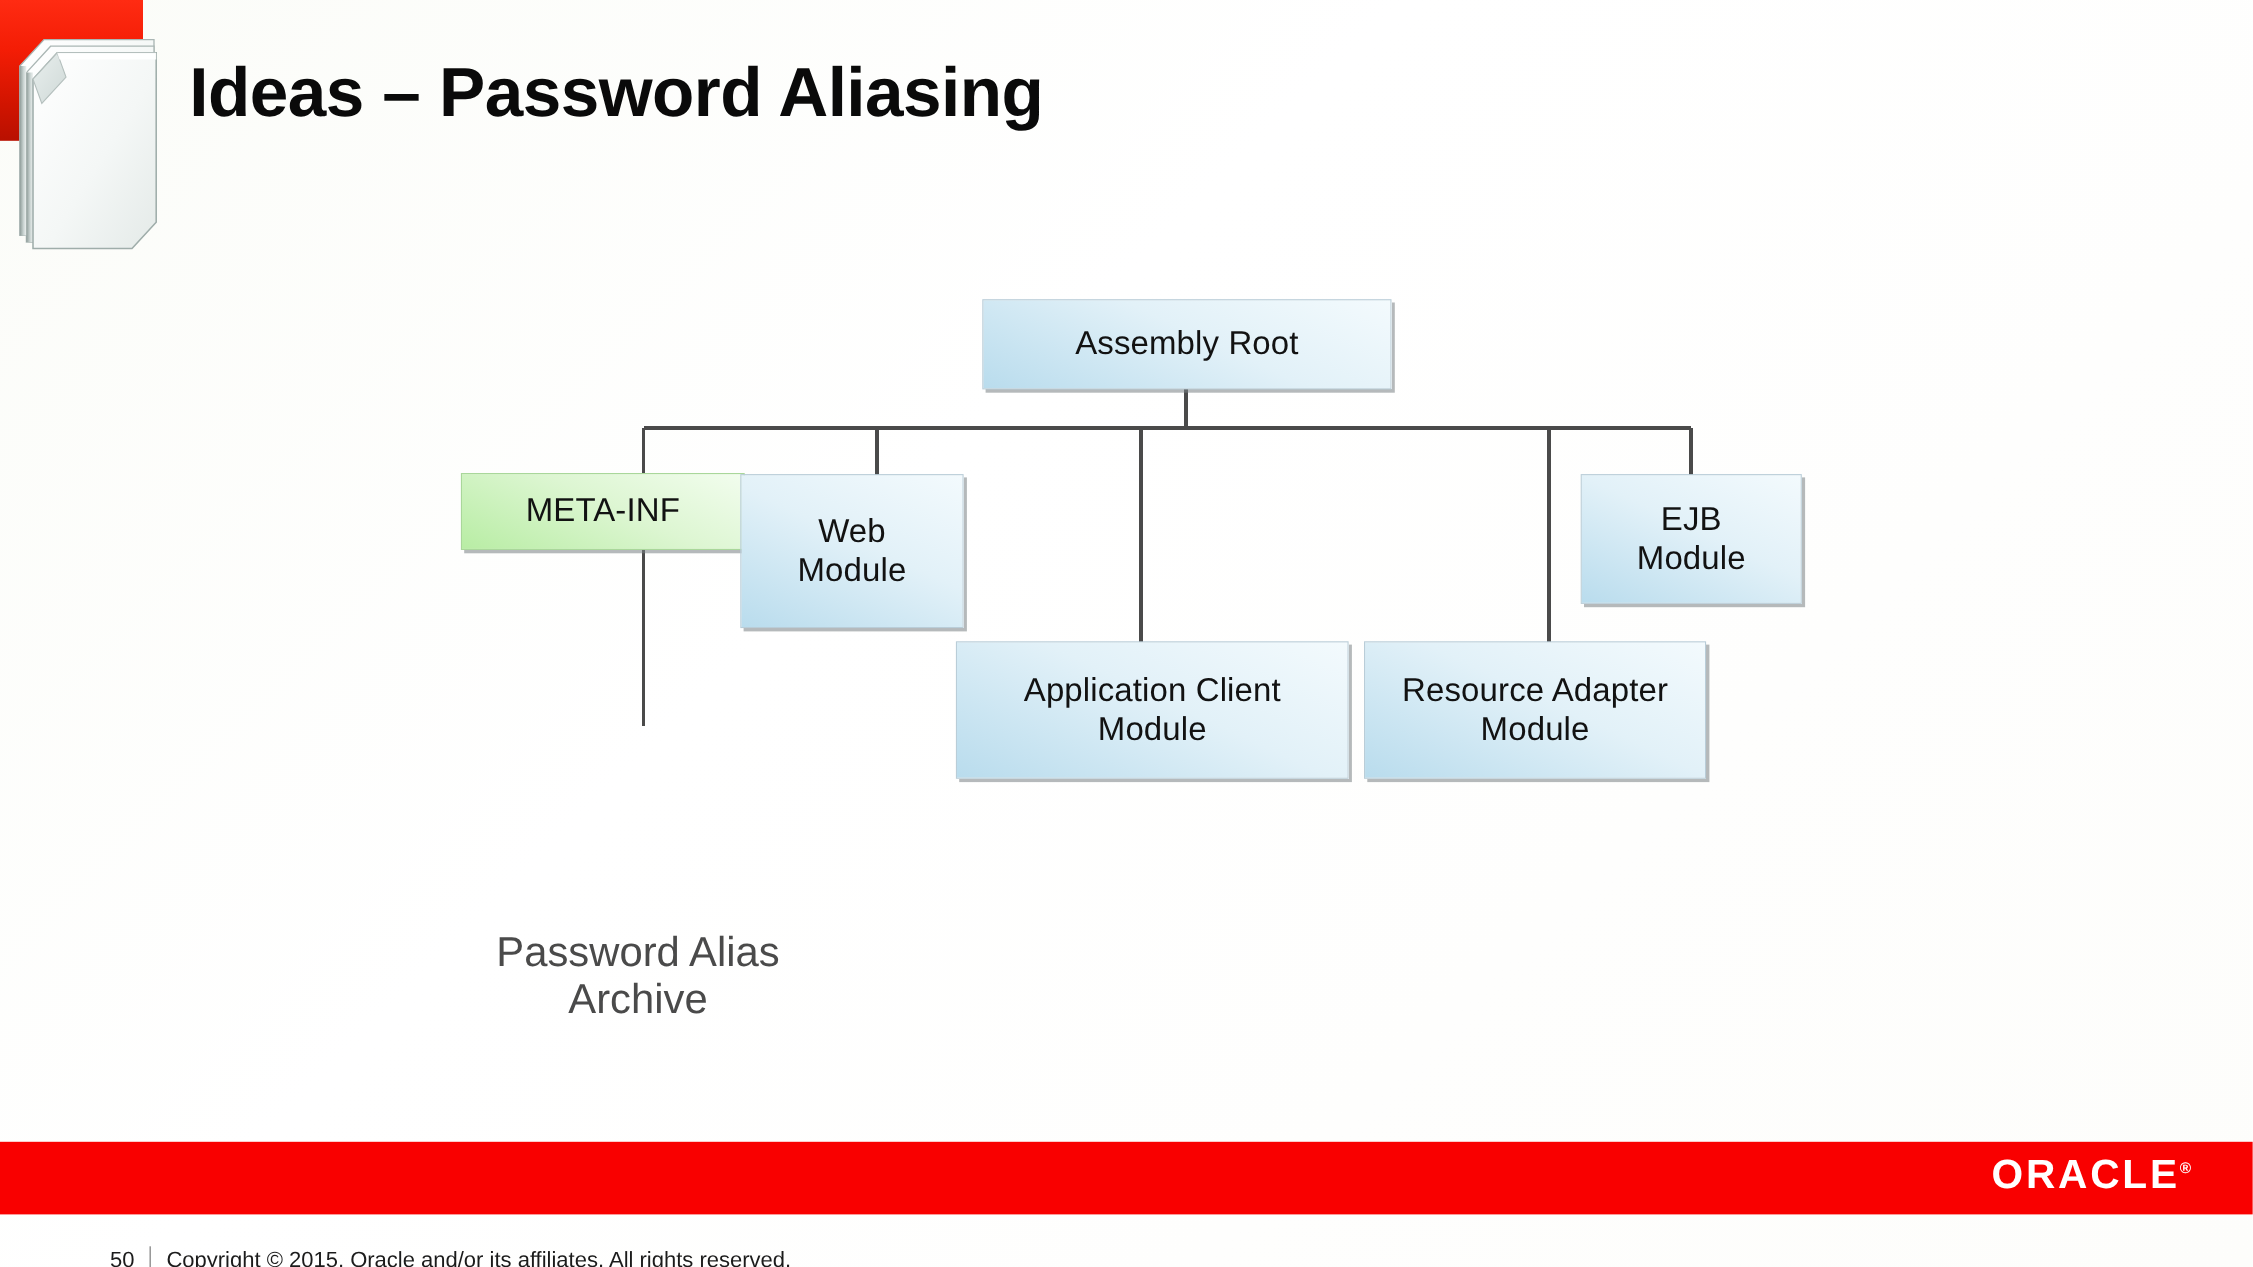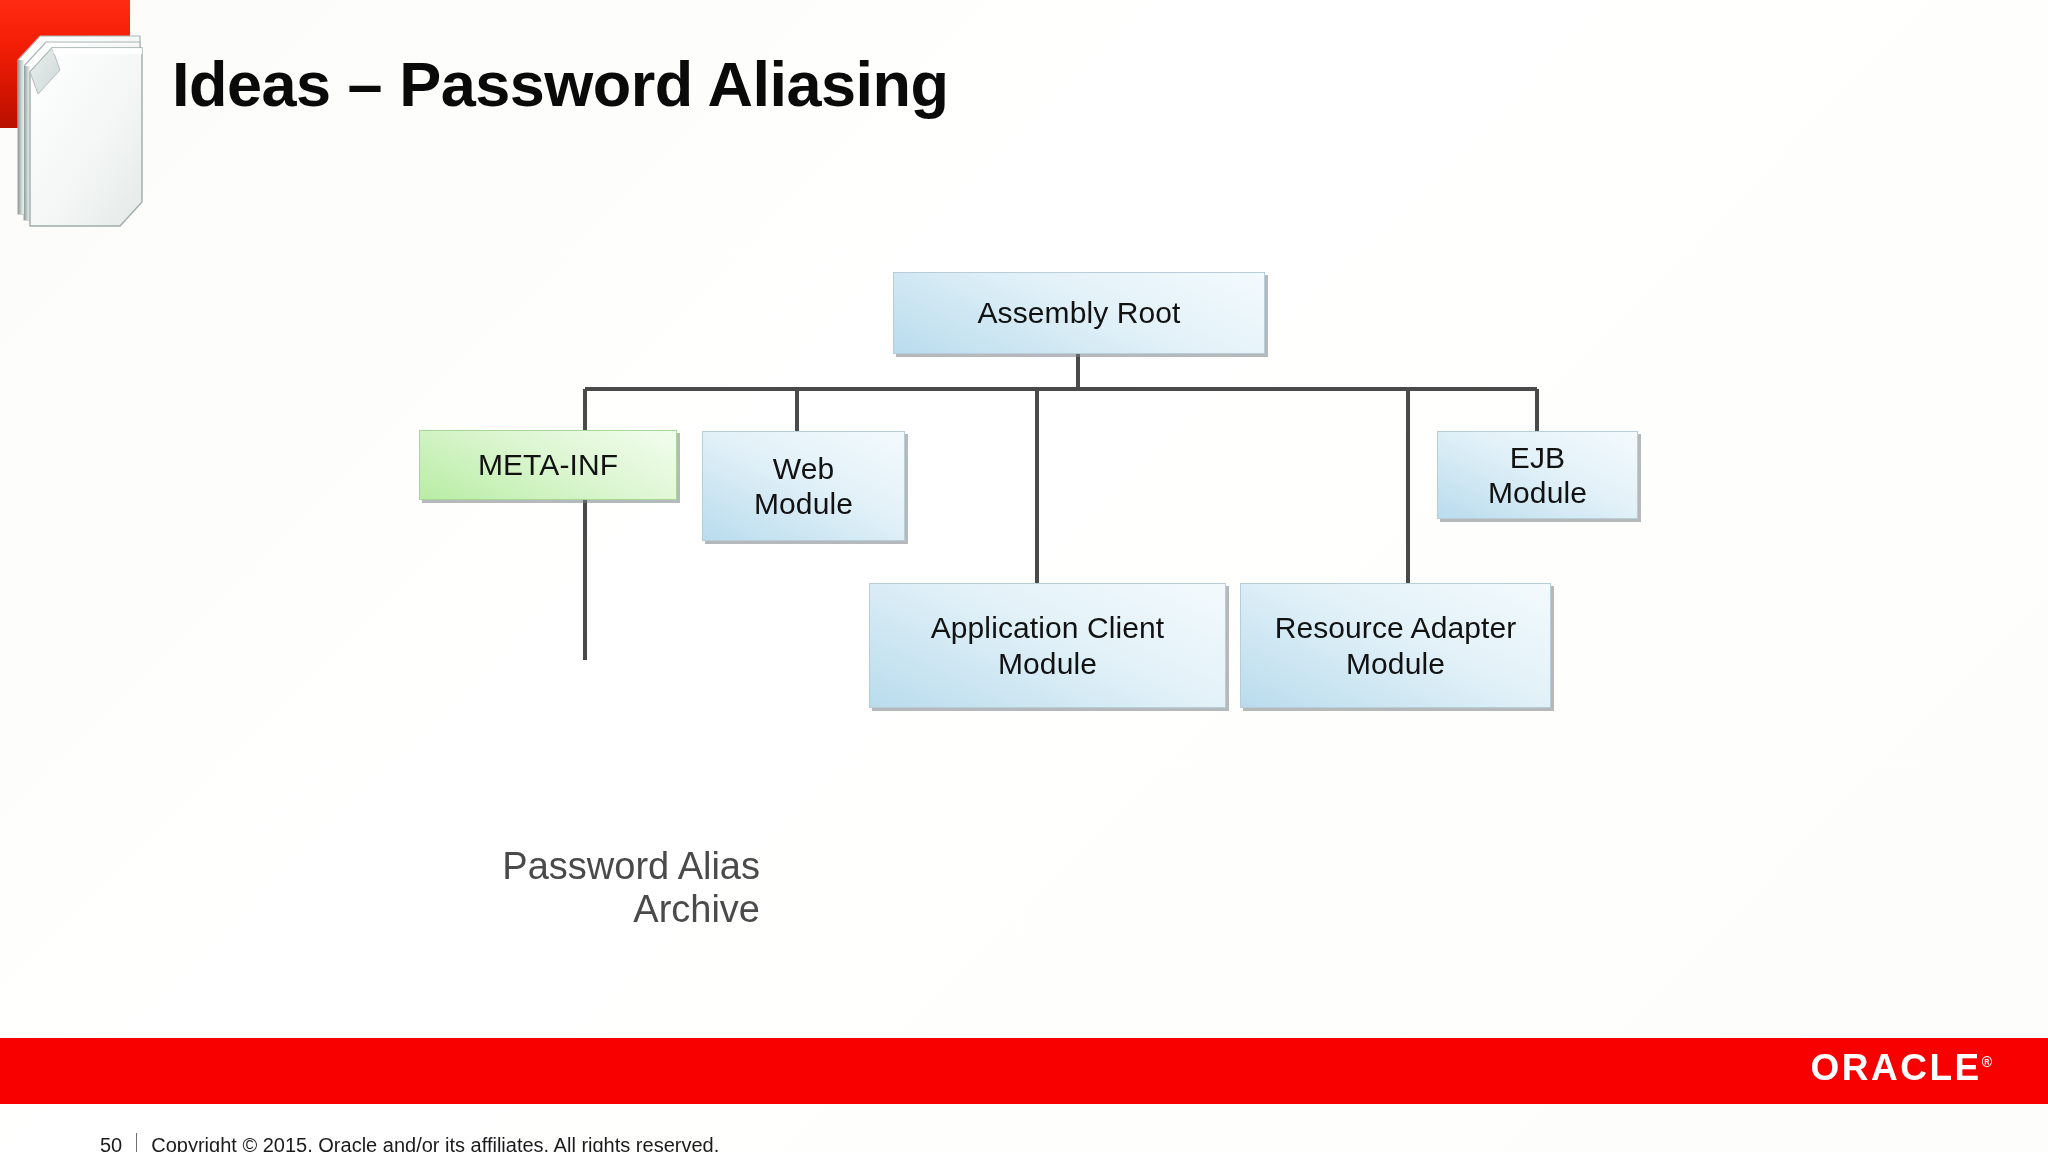--- a/index.html
+++ b/index.html
@@ -78,39 +78,39 @@
   }
   .node.green {
     background: linear-gradient(205deg, #f2fdee 0%, #ddf6d2 45%, #b8eda4 100%);
     border: 1px solid #a9d79a;
   }
   .node .node-label { padding: 0 6px; }
 
   
   #node-assembly-root { left: 893px;  top: 272px; width: 372px; height: 82px; }
   #node-meta-inf      { left: 419px;  top: 430px; width: 258px; height: 70px; }
-  #node-web-module    { left: 702px;  top: 431px; width: 203px; height: 110px; }
-  #node-ejb-module    { left: 1437px; top: 431px; width: 201px; height: 88px; }
+  #node-web-module    { left: 673px;  top: 431px; width: 203px; height: 140px; }
+  #node-ejb-module    { left: 1437px; top: 431px; width: 201px; height: 118px; }
   #node-app-client    { left: 869px;  top: 583px; width: 357px; height: 125px; }
   #node-resource-adapter { left: 1240px; top: 583px; width: 311px; height: 125px; }
 
   
   .archive-icon {
     position: absolute;
     left: 500px;
     top: 578px;
     width: 150px;
     height: 250px;
   }
   .archive-caption {
     position: absolute;
     left: 400px;
     top: 845px;
     width: 360px;
-    text-align: right;
+    text-align: center;
     color: #4a4a4a;
     font-size: 38px;
     line-height: 1.12;
   }
 
   
   .footer-bar {
     position: absolute;
     left: 0;
     top: 1038px;

